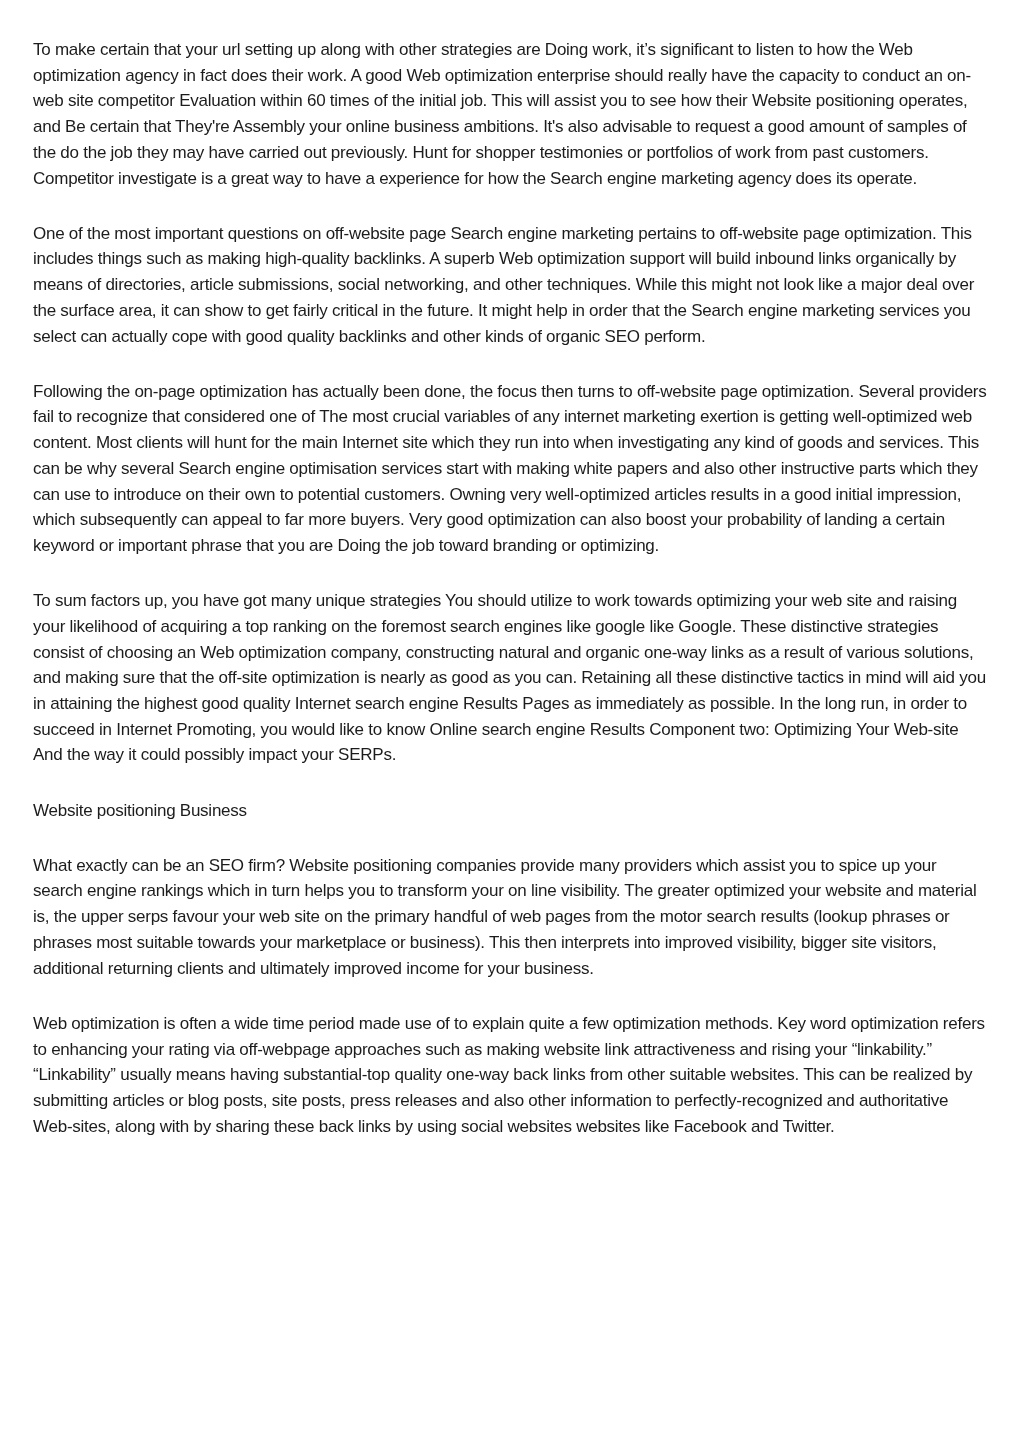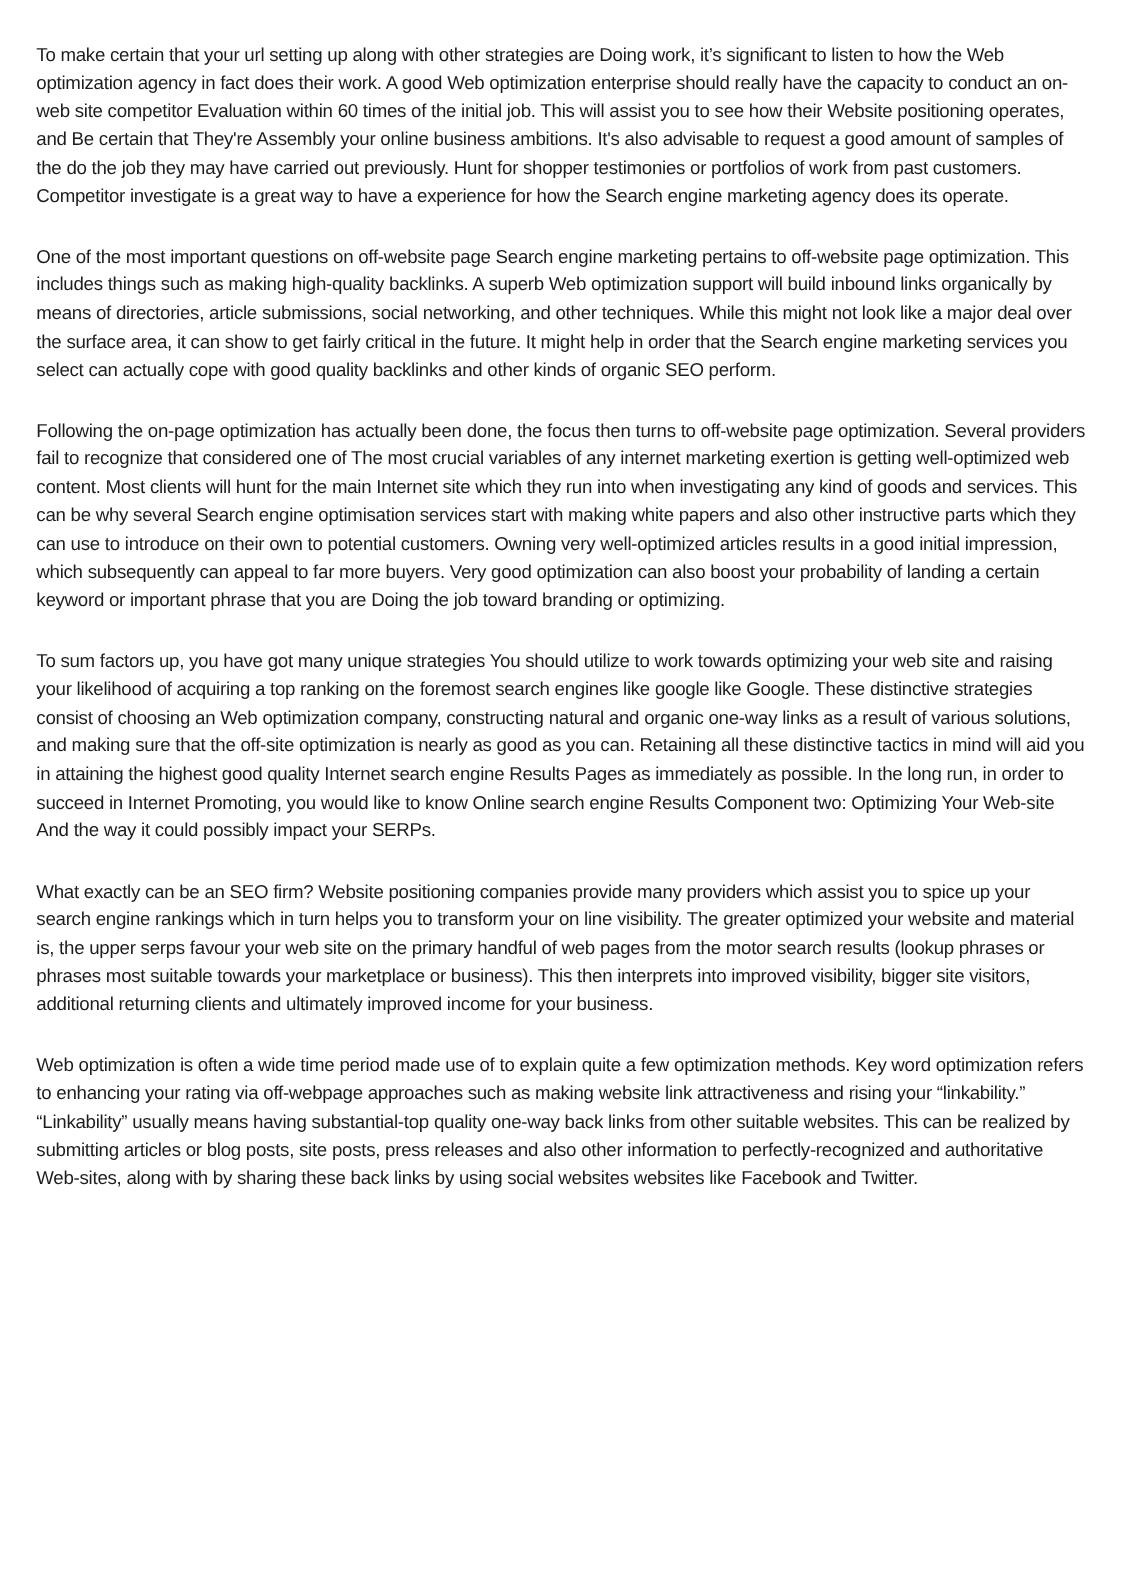--- a/index.html
+++ b/index.html
@@ -31,16 +31,17 @@
 </style>
 </head>
 <body>
 
 <div class="page">
   <div class="article">
     <p>To make certain that your url setting up along with other strategies are Doing work, it’s significant to listen to how the Web optimization agency in fact does their work. A good Web optimization enterprise should really have the capacity to conduct an on-web site competitor Evaluation within 60 times of the initial job. This will assist you to see how their Website positioning operates, and Be certain that They're Assembly your online business ambitions. It's also advisable to request a good amount of samples of the do the job they may have carried out previously. Hunt for shopper testimonies or portfolios of work from past customers. Competitor investigate is a great way to have a experience for how the Search engine marketing agency does its operate.</p>
     <p>One of the most important questions on off-website page Search engine marketing pertains to off-website page optimization. This includes things such as making high-quality backlinks. A superb Web optimization support will build inbound links organically by means of directories, article submissions, social networking, and other techniques. While this might not look like a major deal over the surface area, it can show to get fairly critical in the future. It might help in order that the Search engine marketing services you select can actually cope with good quality backlinks and other kinds of organic SEO perform.</p>
     <p>Following the on-page optimization has actually been done, the focus then turns to off-website page optimization. Several providers fail to recognize that considered one of The most crucial variables of any internet marketing exertion is getting well-optimized web content. Most clients will hunt for the main Internet site which they run into when investigating any kind of goods and services. This can be why several Search engine optimisation services start with making white papers and also other instructive parts which they can use to introduce on their own to potential customers. Owning very well-optimized articles results in a good initial impression, which subsequently can appeal to far more buyers. Very good optimization can also boost your probability of landing a certain keyword or important phrase that you are Doing the job toward branding or optimizing.</p>
     <p>To sum factors up, you have got many unique strategies You should utilize to work towards optimizing your web site and raising your likelihood of acquiring a top ranking on the foremost search engines like google like Google. These distinctive strategies consist of choosing an Web optimization company, constructing natural and organic one-way links as a result of various solutions, and making sure that the off-site optimization is nearly as good as you can. Retaining all these distinctive tactics in mind will aid you in attaining the highest good quality Internet search engine Results Pages as immediately as possible. In the long run, in order to succeed in Internet Promoting, you would like to know Online search engine Results Component two: Optimizing Your Web-site And the way it could possibly impact your SERPs.</p>
+    <p>Website positioning Business</p>
     <p>What exactly can be an SEO firm? Website positioning companies provide many providers which assist you to spice up your search engine rankings which in turn helps you to transform your on line visibility. The greater optimized your website and material is, the upper serps favour your web site on the primary handful of web pages from the motor search results (lookup phrases or phrases most suitable towards your marketplace or business). This then interprets into improved visibility, bigger site visitors, additional returning clients and ultimately improved income for your business.</p>
     <p>Web optimization is often a wide time period made use of to explain quite a few optimization methods. Key word optimization refers to enhancing your rating via off-webpage approaches such as making website link attractiveness and rising your “linkability.” “Linkability” usually means having substantial-top quality one-way back links from other suitable websites. This can be realized by submitting articles or blog posts, site posts, press releases and also other information to perfectly-recognized and authoritative Web-sites, along with by sharing these back links by using social websites websites like Facebook and Twitter.</p>
   </div>
 </div>
 
 </body></html>

